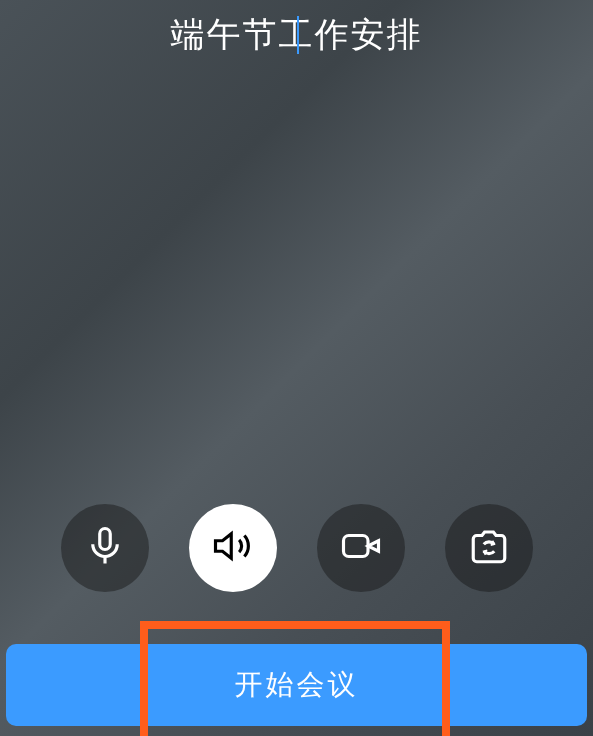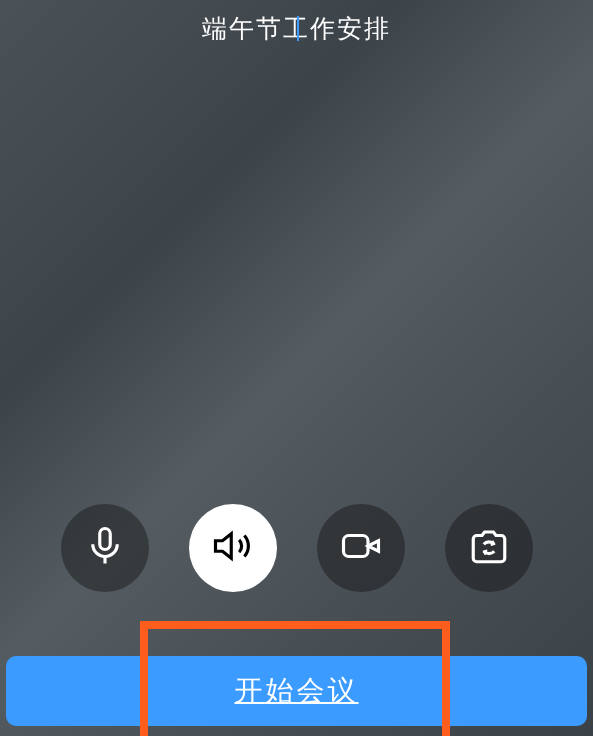--- a/index.html
+++ b/index.html
@@ -19,21 +19,21 @@
       position: absolute;
       top: 12px;
       left: 0;
       right: 0;
       display: flex;
       justify-content: center;
       align-items: center;
     }
     .title-text {
       color: #ffffff;
-      font-size: 25px;
+      font-size: 34px;
       font-weight: 400;
       letter-spacing: 2px;
       position: relative;
       display: inline-block;
     }
     .cursor {
       position: absolute;
       top: 4px;
       bottom: 4px;
       width: 2px;
@@ -81,31 +81,30 @@
       border: 8px solid #ff5d1b;
       border-bottom: none;
       pointer-events: none;
       z-index: 10;
     }
     .start-button {
       position: absolute;
       bottom: 10px;
       left: 6px;
       right: 6px;
-      height: 70px;
+      height: 82px;
       background: #3b9bff;
       border-radius: 10px;
       display: flex;
       align-items: center;
       justify-content: center;
       color: #ffffff;
       font-size: 28px;
       letter-spacing: 3px;
       cursor: pointer;
-      text-decoration: underline;
     }
   </style>
 </head>
 <body>
 
 <div class="title-container">
   <span class="title-text">端午节工作安排<span class="cursor"></span></span>
 </div>
 
 <div class="controls">

